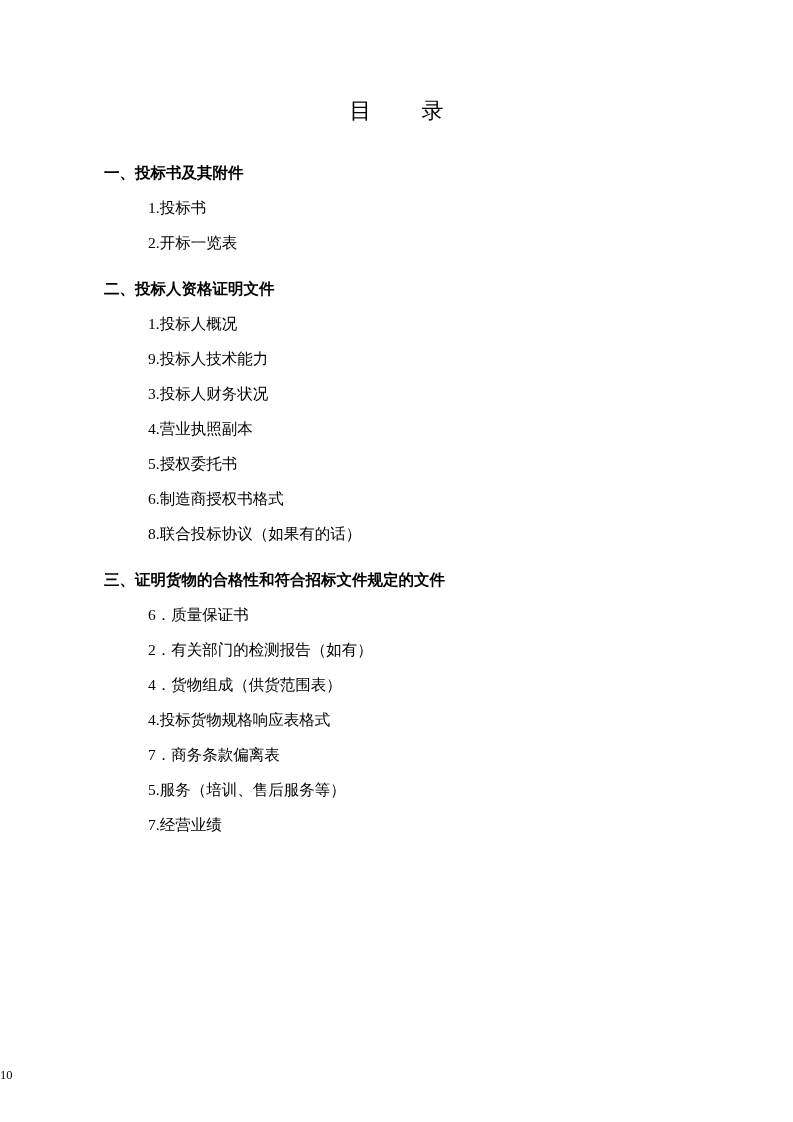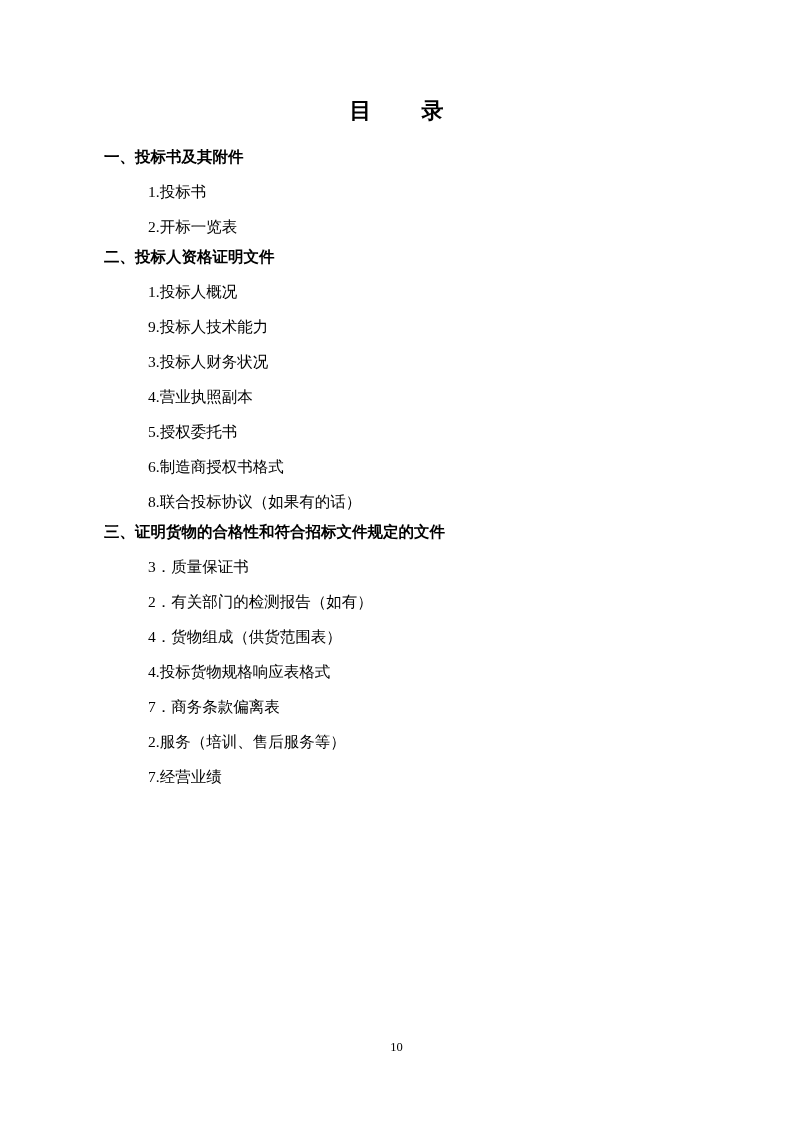--- a/index.html
+++ b/index.html
@@ -16,53 +16,52 @@
     color: #000000;
     overflow: hidden;
   }
   .doc-title {
     position: absolute;
     top: 96px;
     left: 0;
     width: 793px;
     text-align: center;
     font-size: 22px;
-    font-weight: bold;
+    font-weight: normal;
     letter-spacing: 14px;
     text-indent: 14px;
     font-family: "Liberation Sans", "DejaVu Sans", sans-serif;
   }
   .toc {
     position: absolute;
     top: 142px;
     left: 0;
     width: 793px;
   }
   .sec {
     font-size: 15.5px;
     font-weight: bold;
     font-family: "Liberation Sans", "DejaVu Sans", sans-serif;
-    margin: 0 0 0 104px;
+    margin: 16px 0 0 104px;
     line-height: 30px;
     height: 30px;
     white-space: nowrap;
   }
   .item {
     font-size: 15.5px;
     margin: 5px 0 0 148px;
     line-height: 30px;
     height: 30px;
     white-space: nowrap;
   }
   .page-number {
     position: absolute;
-    top: 1040px;
+    top: 1068px;
     left: 0;
     width: 793px;
-    text-align: center;
     font-size: 12.5px;
     font-family: "Liberation Serif", "DejaVu Serif", serif;
   }
 </style>
 </head>
 <body>
 
 <div class="page">
 
   <div class="doc-title">目　录</div>
@@ -76,25 +75,25 @@
     <div class="sec">二、投标人资格证明文件</div>
     <div class="item">1.投标人概况</div>
     <div class="item">9.投标人技术能力</div>
     <div class="item">3.投标人财务状况</div>
     <div class="item">4.营业执照副本</div>
     <div class="item">5.授权委托书</div>
     <div class="item">6.制造商授权书格式</div>
     <div class="item">8.联合投标协议（如果有的话）</div>
 
     <div class="sec">三、证明货物的合格性和符合招标文件规定的文件</div>
-    <div class="item">3．质量保证书</div>
+    <div class="item">6．质量保证书</div>
     <div class="item">2．有关部门的检测报告（如有）</div>
     <div class="item">4．货物组成（供货范围表）</div>
     <div class="item">4.投标货物规格响应表格式</div>
     <div class="item">7．商务条款偏离表</div>
-    <div class="item">2.服务（培训、售后服务等）</div>
+    <div class="item">5.服务（培训、售后服务等）</div>
     <div class="item">7.经营业绩</div>
 
   </div>
 
   <div class="page-number">10</div>
 
 </div>
 
 </body></html>

